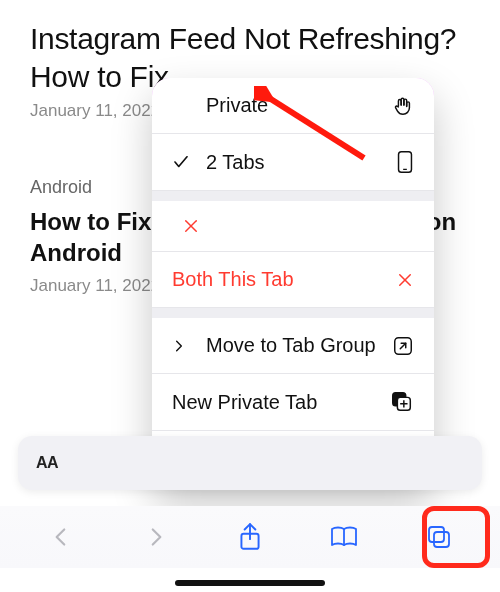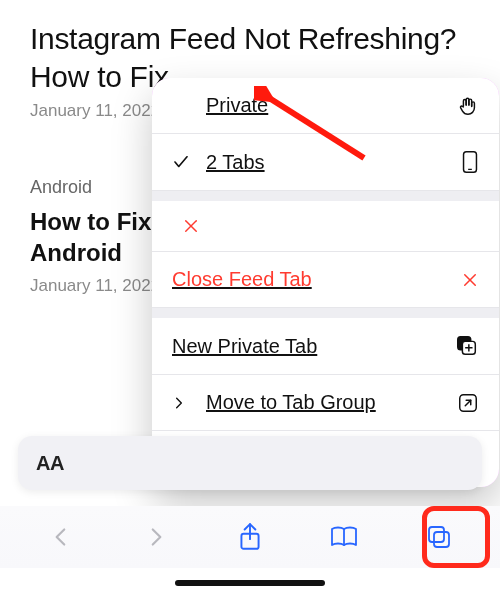--- a/index.html
+++ b/index.html
@@ -13,23 +13,23 @@
   .bg .sub { margin-top: 56px; font-size: 18px; color: #444; }
   .bg .sub .cat { color:#666; font-weight:500; }
   .bg .sub .h2 { margin-top: 8px; font-weight: 700; font-size: 24px; line-height:1.3; color:#111;}
   .bg .sub .date2 { margin-top:8px; color:#8a8a8a; font-size:17px; }
 
   
   .dim { position:absolute; inset:0; background: rgba(255,255,255,0); }
 
   
   .menu {
-    position: absolute; top: 78px; left: 152px; width: 347px;
+    position: absolute; top: 78px; left: 152px; width: 282px;
     background: #f0abfc; border-radius: 18px; box-shadow: 0 18px 40px rgba(0,0,0,0.22);
-    overflow: hidden; color:#111;text-decoration:underline;
+    overflow: hidden; color:#111;
   }
   .menu .item {
     display:flex; align-items:center; justify-content:space-between;
     padding: 16px 20px; font-size: 20px; background:#fff;
     border-bottom: 1px solid #e6e6ea;
   }
   .menu .item:last-child { border-bottom:none; }
   .menu .gap { height:10px; background:#eeeef2; }
   .menu .red { color:#ff3b30; }
   .menu .iconcol { width:28px; display:flex; justify-content:flex-end; align-items:center; }
@@ -46,21 +46,21 @@
     position:absolute; bottom:24px; right:10px; width:68px; height:62px;
     border: 5px solid #ff2a1c; border-radius: 12px; pointer-events:none;
   }
 
   
   .addrbar {
     position:absolute; bottom:102px; left:18px; right:18px; height:54px;
     background:#f1f1f5; border-radius:14px; box-shadow:0 2px 8px rgba(0,0,0,0.08);
     display:flex; align-items:center; padding:0 18px;
   }
-  .addrbar .aa { font-size:20px; font-weight:600; color:#222; letter-spacing:-0.5px; }
+  .addrbar .aa { font-size:16px; font-weight:600; color:#222; letter-spacing:-0.5px; }
 
   
   .toolbar {
     position:absolute; bottom:24px; left:0; right:0; height:62px;
     display:flex; align-items:center; justify-content:space-around; padding:0 14px;
     background: linear-gradient(#fafafc,#f8f8fb);
   }
   .toolbar .tbtn { width:44px; height:44px; display:flex; align-items:center; justify-content:center; }
   .toolbar svg { stroke:#b8b8be; }
   .toolbar .blue svg { stroke:#2866ff; }
@@ -120,55 +120,55 @@
     <div class="item">
       <span class="iconcol">
         <svg width="18" height="18" viewBox="0 0 24 24" fill="none" stroke="#ff3b30" stroke-width="2" stroke-linecap="round">
             <line x1="5" y1="5" x2="19" y2="19"></line>
             <line x1="19" y1="5" x2="5" y2="19"></line>
           </svg>
       </span>
     </div>
 
     <div class="item">
-      <span class="label red">Close Feed Tab</span>
+      <span class="label red">Both This Tab</span>
       <span class="iconcol">
         <svg width="18" height="18" viewBox="0 0 24 24" fill="none" stroke="#ff3b30" stroke-width="2" stroke-linecap="round">
             <line x1="5" y1="5" x2="19" y2="19"></line>
             <line x1="19" y1="5" x2="5" y2="19"></line>
           </svg>
       </span>
     </div>
 
     <div class="gap"></div>
+
+    <div class="item">
+      <span class="leading">
+        <svg width="14" height="14" viewBox="0 0 24 24" fill="none" stroke="#111" stroke-width="2.4" stroke-linecap="round" stroke-linejoin="round">
+          <polyline points="8 4 16 12 8 20"></polyline>
+        </svg>
+      </span>
+      <span class="label">Move to Tab Group</span>
+      <span class="iconcol">
+        <svg width="22" height="22" viewBox="0 0 24 24" fill="none" stroke="#111" stroke-width="1.6" stroke-linecap="round" stroke-linejoin="round">
+          <rect x="3" y="3" width="18" height="18" rx="4"></rect>
+            <path d="M9 15l6-6"></path>
+            <path d="M10 9h5v5"></path>
+        </svg>
+      </span>
+    </div>
 
     <div class="item">
       <span class="label">New Private Tab</span>
       <span class="iconcol">
         <svg width="24" height="24" viewBox="0 0 26 26" fill="none" stroke="#111" stroke-width="1.6" stroke-linejoin="round">
           <rect x="3" y="3" width="14" height="14" rx="3" fill="#111"></rect>
             <rect x="8" y="8" width="14" height="14" rx="3" fill="#fff" stroke="#111"></rect>
           <line x1="15" y1="11" x2="15" y2="19" stroke="#111" stroke-width="1.6"></line>
             <line x1="11" y1="15" x2="19" y2="15" stroke="#111" stroke-width="1.6"></line>
-        </svg>
-      </span>
-    </div>
-
-    <div class="item">
-      <span class="leading">
-        <svg width="14" height="14" viewBox="0 0 24 24" fill="none" stroke="#111" stroke-width="2.4" stroke-linecap="round" stroke-linejoin="round">
-          <polyline points="8 4 16 12 8 20"></polyline>
-        </svg>
-      </span>
-      <span class="label">Move to Tab Group</span>
-      <span class="iconcol">
-        <svg width="22" height="22" viewBox="0 0 24 24" fill="none" stroke="#111" stroke-width="1.6" stroke-linecap="round" stroke-linejoin="round">
-          <rect x="3" y="3" width="18" height="18" rx="4"></rect>
-            <path d="M9 15l6-6"></path>
-            <path d="M10 9h5v5"></path>
         </svg>
       </span>
     </div>
 
     <div class="item">
       <span class="label">New Tab</span>
       <span class="iconcol">
         <svg width="24" height="24" viewBox="0 0 26 26" fill="none" stroke="#111" stroke-width="1.6" stroke-linejoin="round">
           <rect x="3" y="3" width="14" height="14" rx="3"></rect>
             <rect x="8" y="8" width="14" height="14" rx="3" fill="#fff"></rect>

